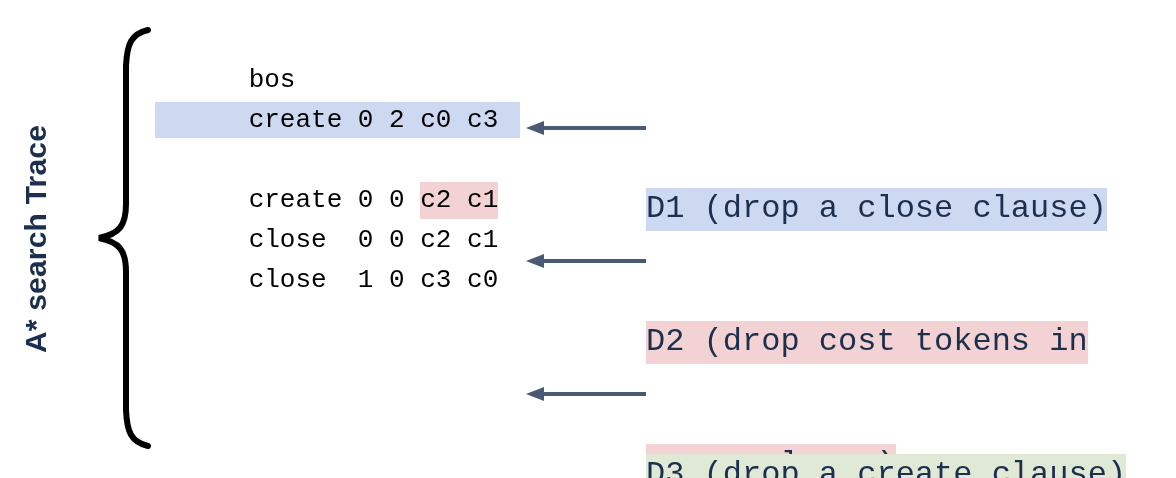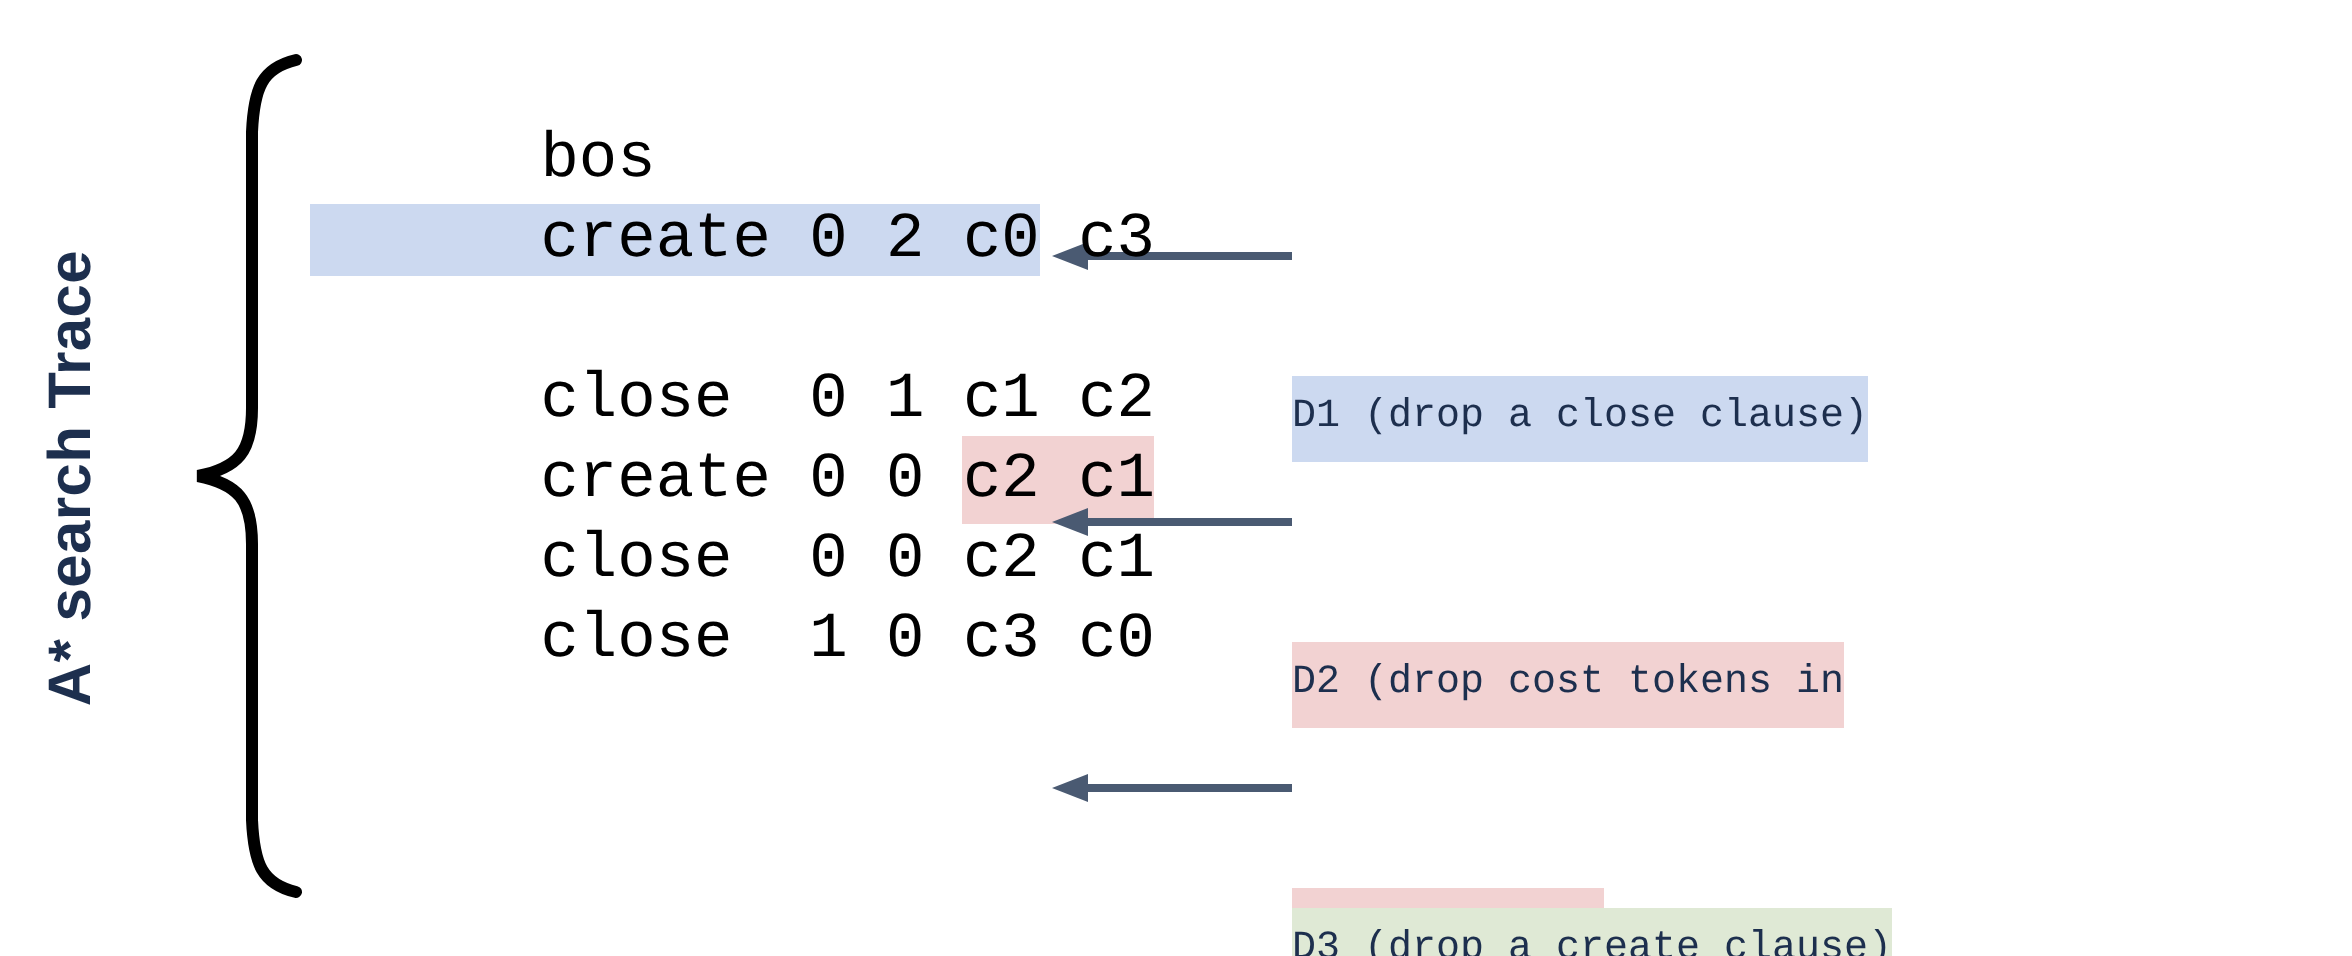--- a/index.html
+++ b/index.html
@@ -53,21 +53,21 @@
     position: absolute;
     left: 155px;
     top: 20px;
     width: 400px;
   }
   .trace-row {
     position: relative;
     height: 40px;
     line-height: 40px;
     font-family: "Liberation Mono", monospace;
-    font-size: 32px;
+    font-size: 26px;
     color: #000000;
     white-space: pre;
     letter-spacing: 0px;
   }
   .trace-row .hl-full {
     position: absolute;
     left: 0px;
     top: 2px;
     height: 36px;
     z-index: 0;
@@ -86,21 +86,21 @@
     padding: 3px 0 4px 0;
   }
 
   
   .arrow { position: absolute; }
 
   
   .annot {
     position: absolute;
     font-family: "Liberation Mono", monospace;
-    font-size: 20px;
+    font-size: 32px;
     line-height: 40px;
     color: #1d2f4e;
     white-space: pre;
   }
   .annot .ln {
     display: inline-block;
     padding: 1px 0 2px 0;
   }
   .annot .ln-wrap { display: block; }
 </style>
@@ -133,23 +133,20 @@
 
     <div class="trace-row">
       <span class="rowtext">create 0 2 c0 c3</span>
     </div>
 
     <div class="trace-row">
       <span class="hl-full" style="width:365px;background:#ccd9f0;"></span>
     </div>
 
 
-    <div class="trace-row">
-      <span class="rowtext">close  0 1 c1 c2</span>
-    </div>
 
     <div class="trace-row">
       <span class="seg">create 0 0 </span><span class="seg hl-partial" style="background:#f2d2d2;">c2 c1</span>
     </div>
 
 
     <div class="trace-row">
       <span class="rowtext">close  0 0 c2 c1</span>
     </div>
 

